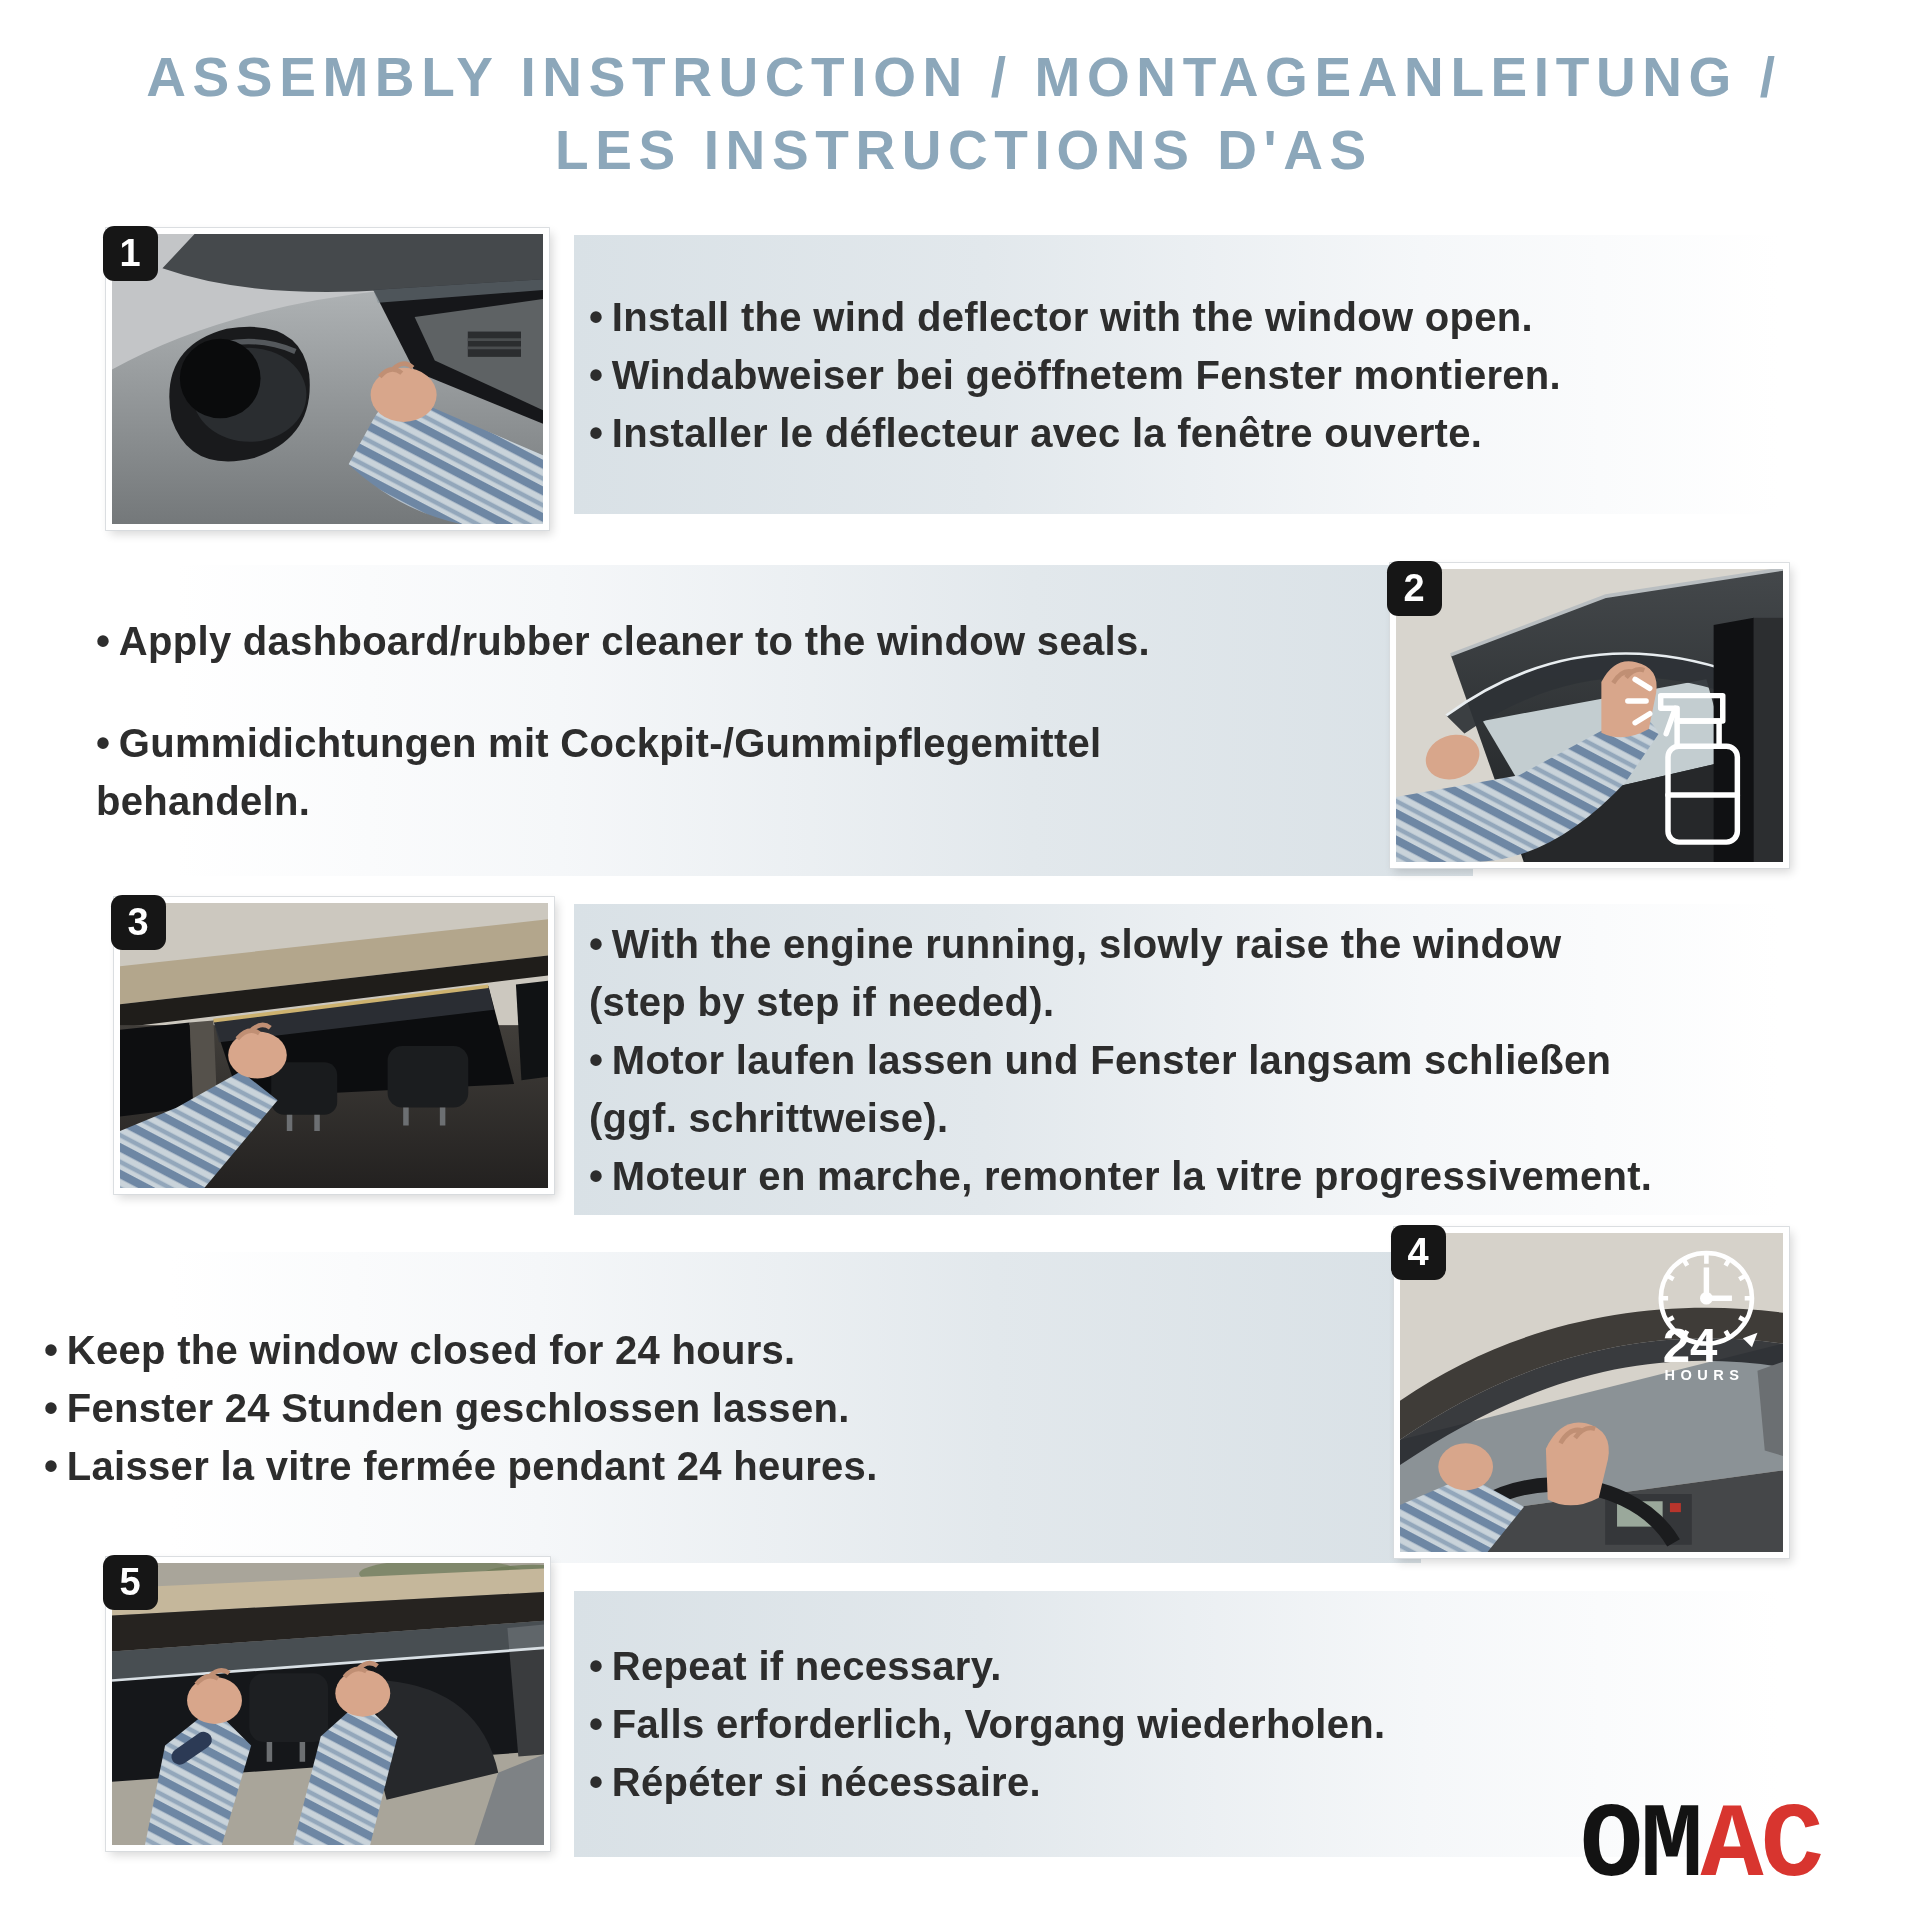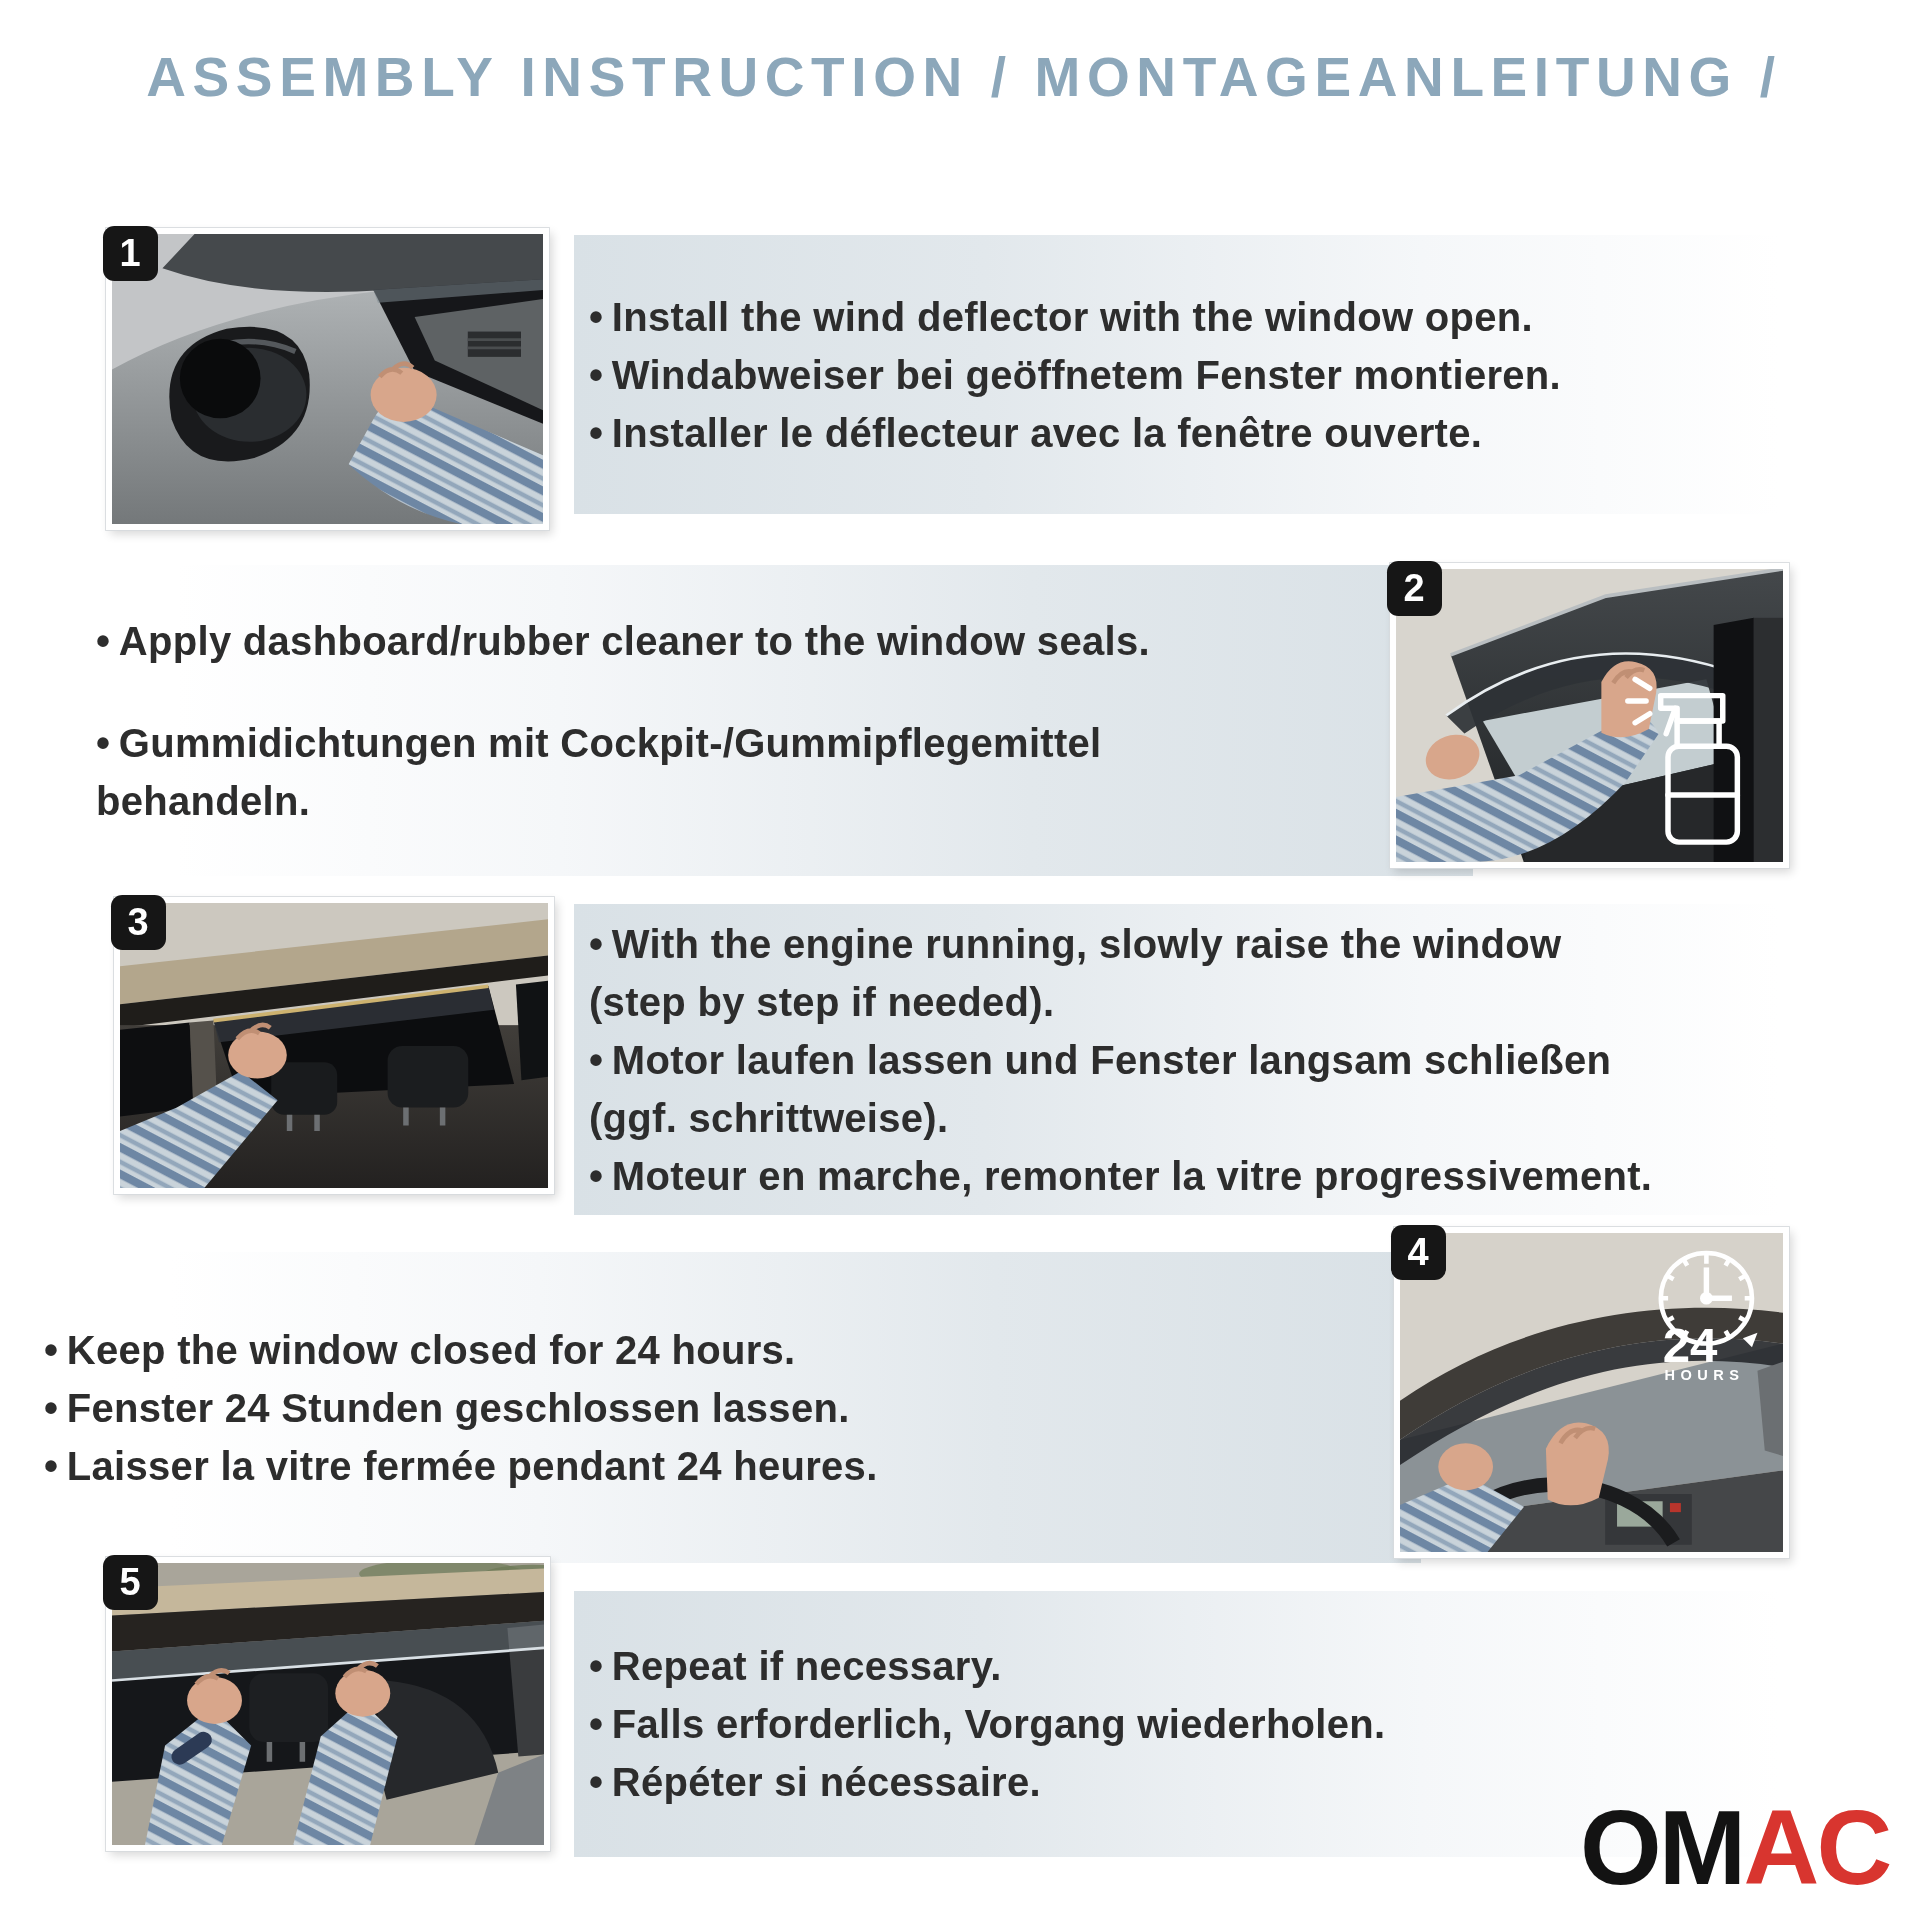--- a/index.html
+++ b/index.html
@@ -33,31 +33,32 @@
   #photo3{left:114px;top:897px;width:440px;height:297px;}
   #photo4{left:1394px;top:1227px;width:395px;height:331px;}
   #photo5{left:106px;top:1557px;width:444px;height:294px;}
 
   .badge{position:absolute;left:-9.4px;top:-8.5px;width:55px;height:55px;background:#161616;
          border-radius:11.3px;color:#fff;font-size:38px;font-weight:700;
          display:flex;align-items:center;justify-content:center;}
 
   
   .logo{position:absolute;left:1580px;top:1795px;font-size:105px;line-height:1;
-        font-family:Liberation Sans, sans-serif;font-weight:800;letter-spacing:-2.8px;}
+        font-family:Liberation Mono, monospace;font-weight:800;letter-spacing:-2.8px;}
   .logo .om{color:#131313;}
   .logo .ac{color:#D8352F;}
 </style>
 </head>
 <body>
 
 <div class="page">
 
   <div class="title">
     <div>ASSEMBLY INSTRUCTION / MONTAGEANLEITUNG /</div>
+    <div>LES INSTRUCTIONS D'AS</div>
   </div>
 
   <figure class="photo" id="photo1">
     <svg viewBox="0 0 470 321" preserveAspectRatio="none">
       <defs>
         <linearGradient id="p1hood" x1="0" y1="0" x2="0" y2="1">
           <stop offset="0" stop-color="#b0b4b6"></stop>
             <stop offset="1" stop-color="#74787a"></stop>
         </linearGradient>
         <pattern id="p1s" width="26" height="26" patternTransform="rotate(28)" patternUnits="userSpaceOnUse">

